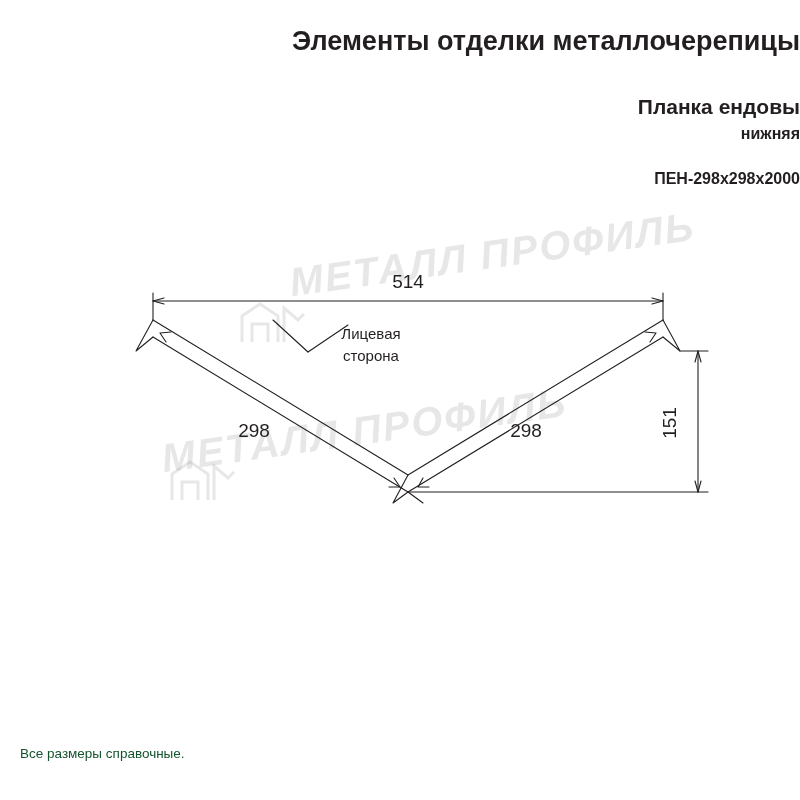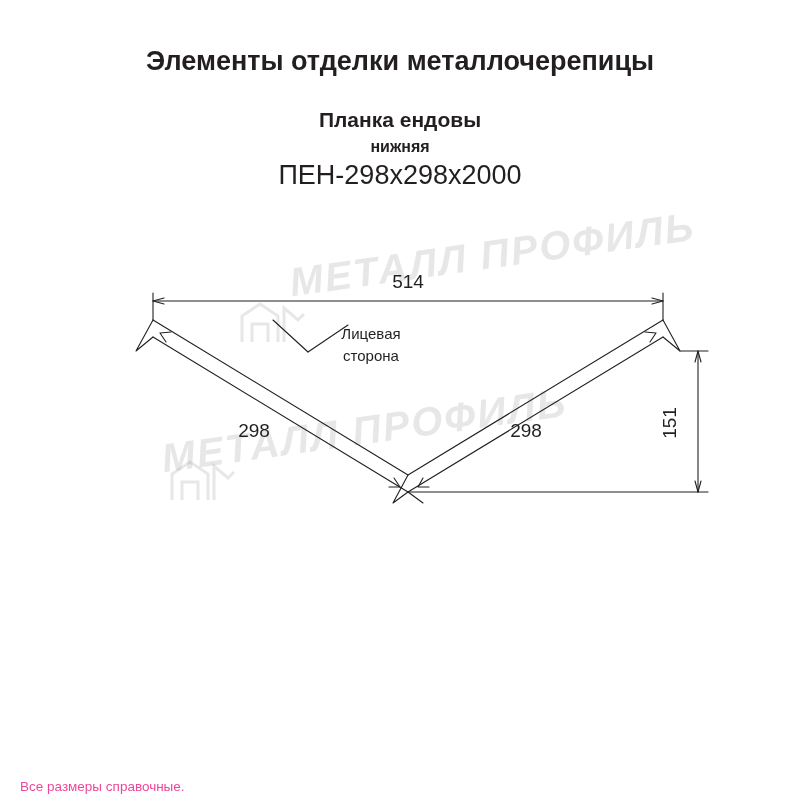--- a/index.html
+++ b/index.html
@@ -15,48 +15,48 @@
     color: #231f20;
     overflow: hidden;
   }
   #page {
     position: relative;
     width: 800px;
     height: 800px;
   }
   .title-block {
     position: absolute;
-    top: 44px;
+    top: 24px;
     left: 0;
     width: 800px;
-    text-align: center;
+    text-align: right;
   }
   .title-main {
     font-size: 27px;
     font-weight: bold;
     letter-spacing: 0px;
     line-height: 34px;
     white-space: nowrap;
   }
   .title-sub {
     font-size: 21px;
     font-weight: bold;
     line-height: 27px;
-    margin-top: 28px;
+    margin-top: 35px;
   }
   .title-sub2 {
     font-size: 16px;
     font-weight: bold;
     line-height: 27px;
   }
   .title-code {
-    font-size: 27px;
-    font-weight: normal;
+    font-size: 16px;
+    font-weight: bold;
     line-height: 27px;
-    margin-top: 2px;
+    margin-top: 18px;
   }
   .drawing {
     position: absolute;
     top: 215px;
     left: 8px;
     width: 751px;
     height: 330px;
   }
   .watermark {
     position: absolute;
@@ -82,24 +82,24 @@
     transform: rotate(-8deg);
   }
   .wm-logo {
     position: absolute;
     pointer-events: none;
     opacity: 0.16;
   }
   .footer {
     position: absolute;
     left: 20px;
-    bottom: 4px;
+    bottom: 37px;
     font-size: 13.5px;
     line-height: 19px;
-    color: #ec4899;
+    color: #14532d;
   }
   .lbl {
     font-size: 19px;
     fill: #231f20;
     font-family: "Liberation Sans", sans-serif;
   }
   .lbl-small {
     font-size: 15px;
     fill: #231f20;
     font-family: "Liberation Sans", sans-serif;

